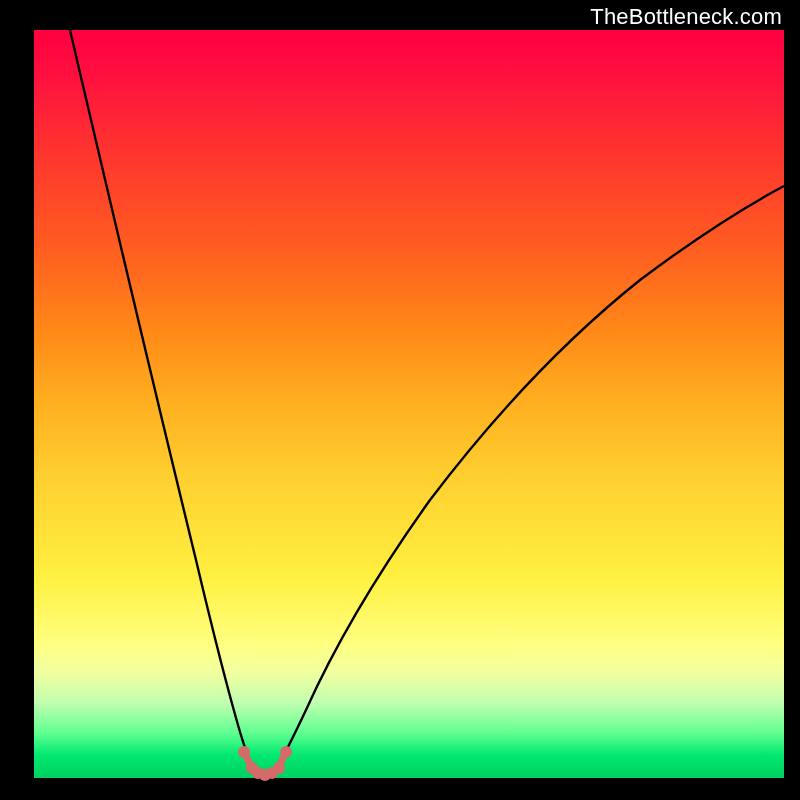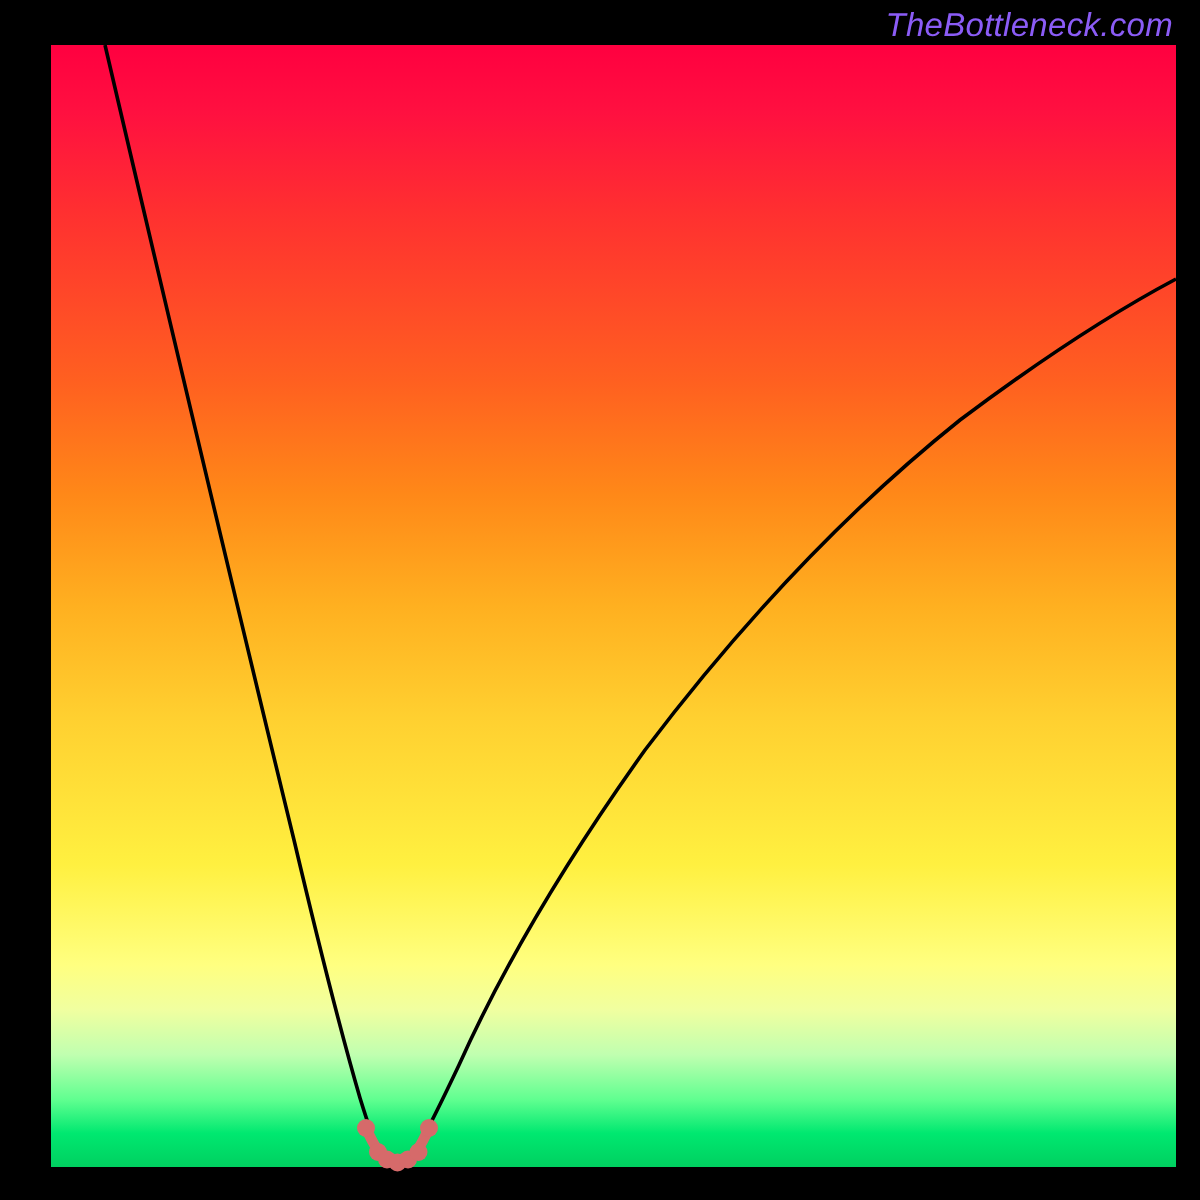--- a/index.html
+++ b/index.html
@@ -34,25 +34,24 @@
       #ffff80 82%,
       #f0ffa0 86%,
       #c0ffb0 90%,
       #60ff90 94%,
       #00e870 97%,
       #00d060 100%
     );
   }
   .watermark {
     position: absolute;
-    color: #8b5cf6;
+    color: #ffffff;
     font-size: 22px;
     letter-spacing: 0.2px;
     font-weight: 400;
-    font-style: italic;
   }
   svg.curves {
     position: absolute;
     left: 0;
     top: 0;
   }
 </style>
 </head>
 <body>
 

